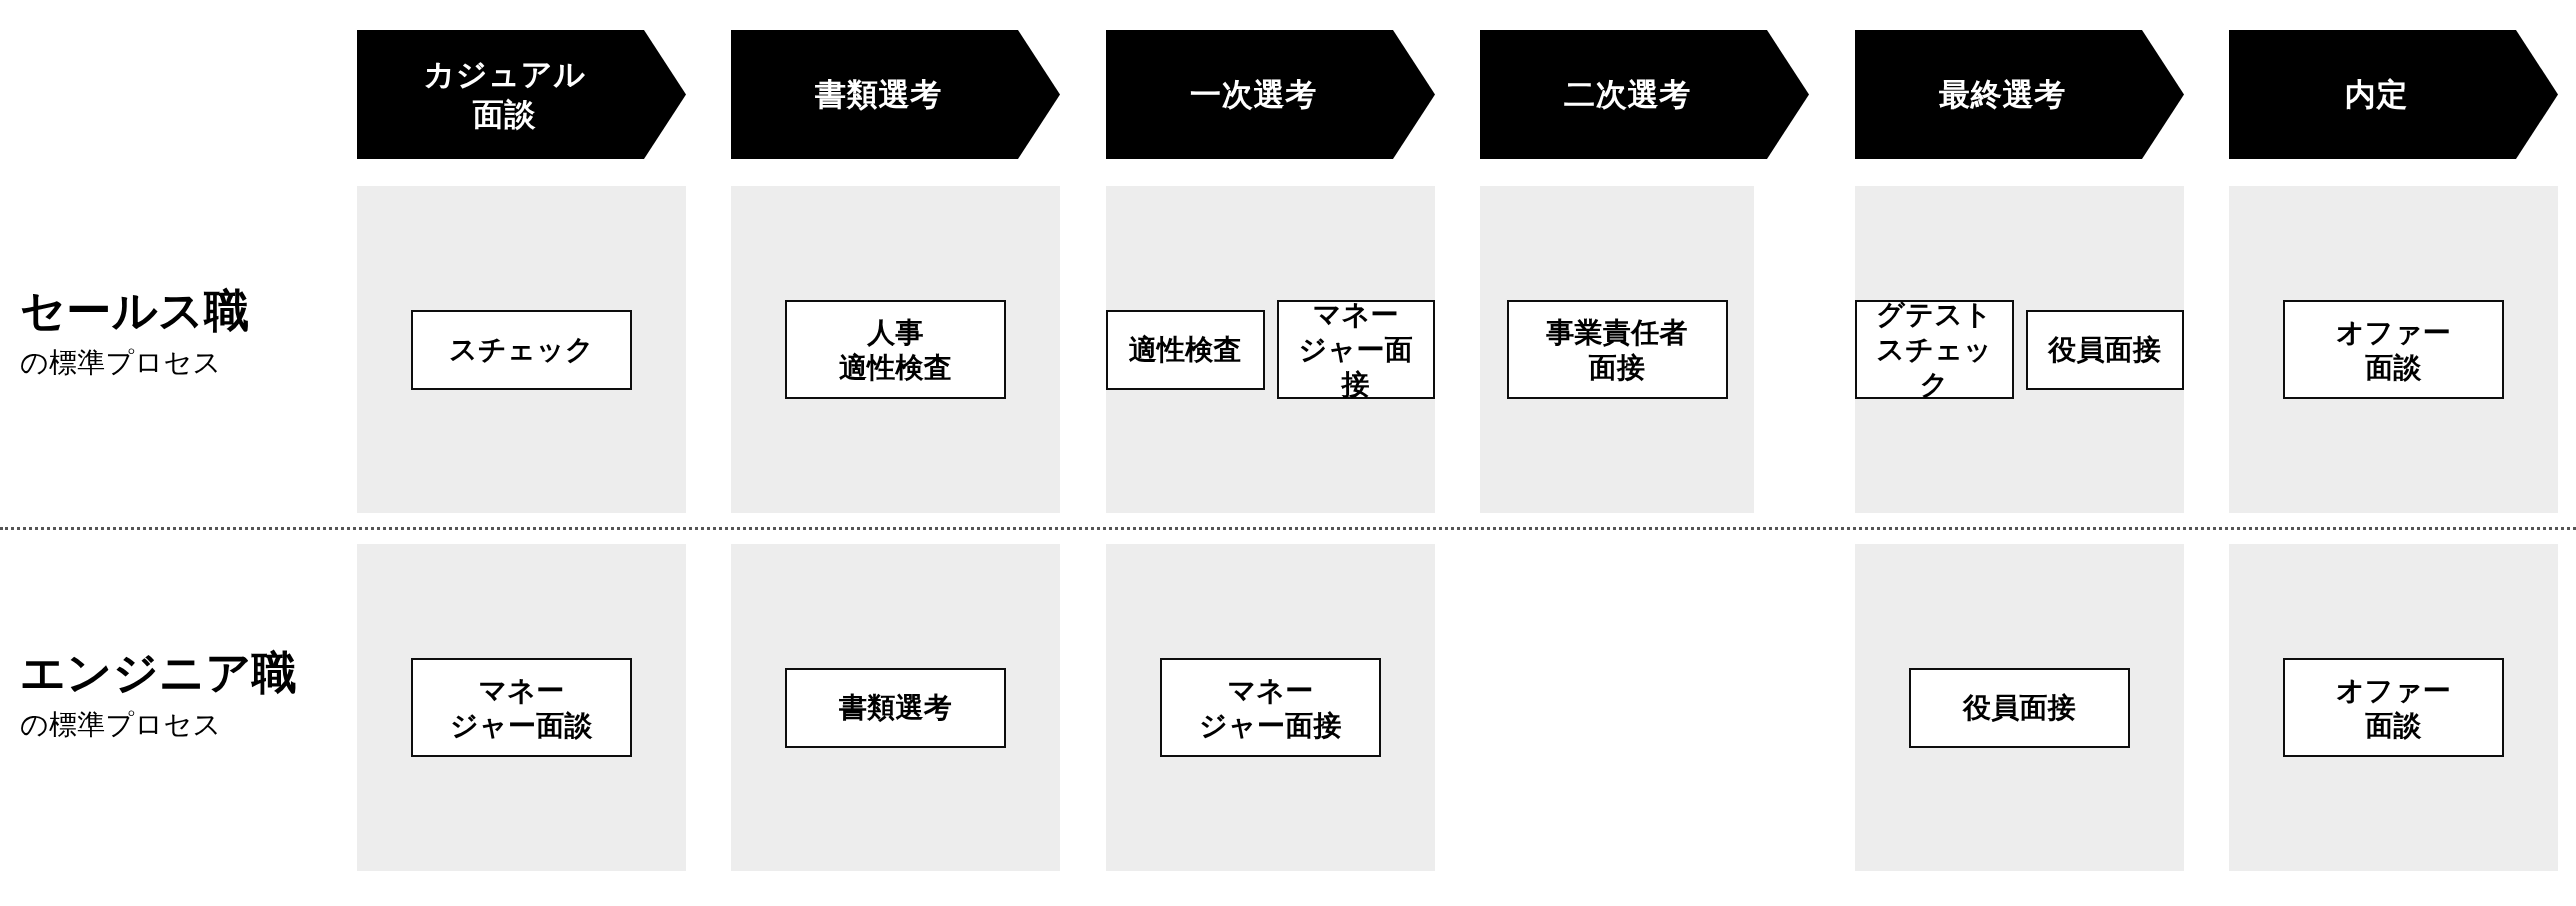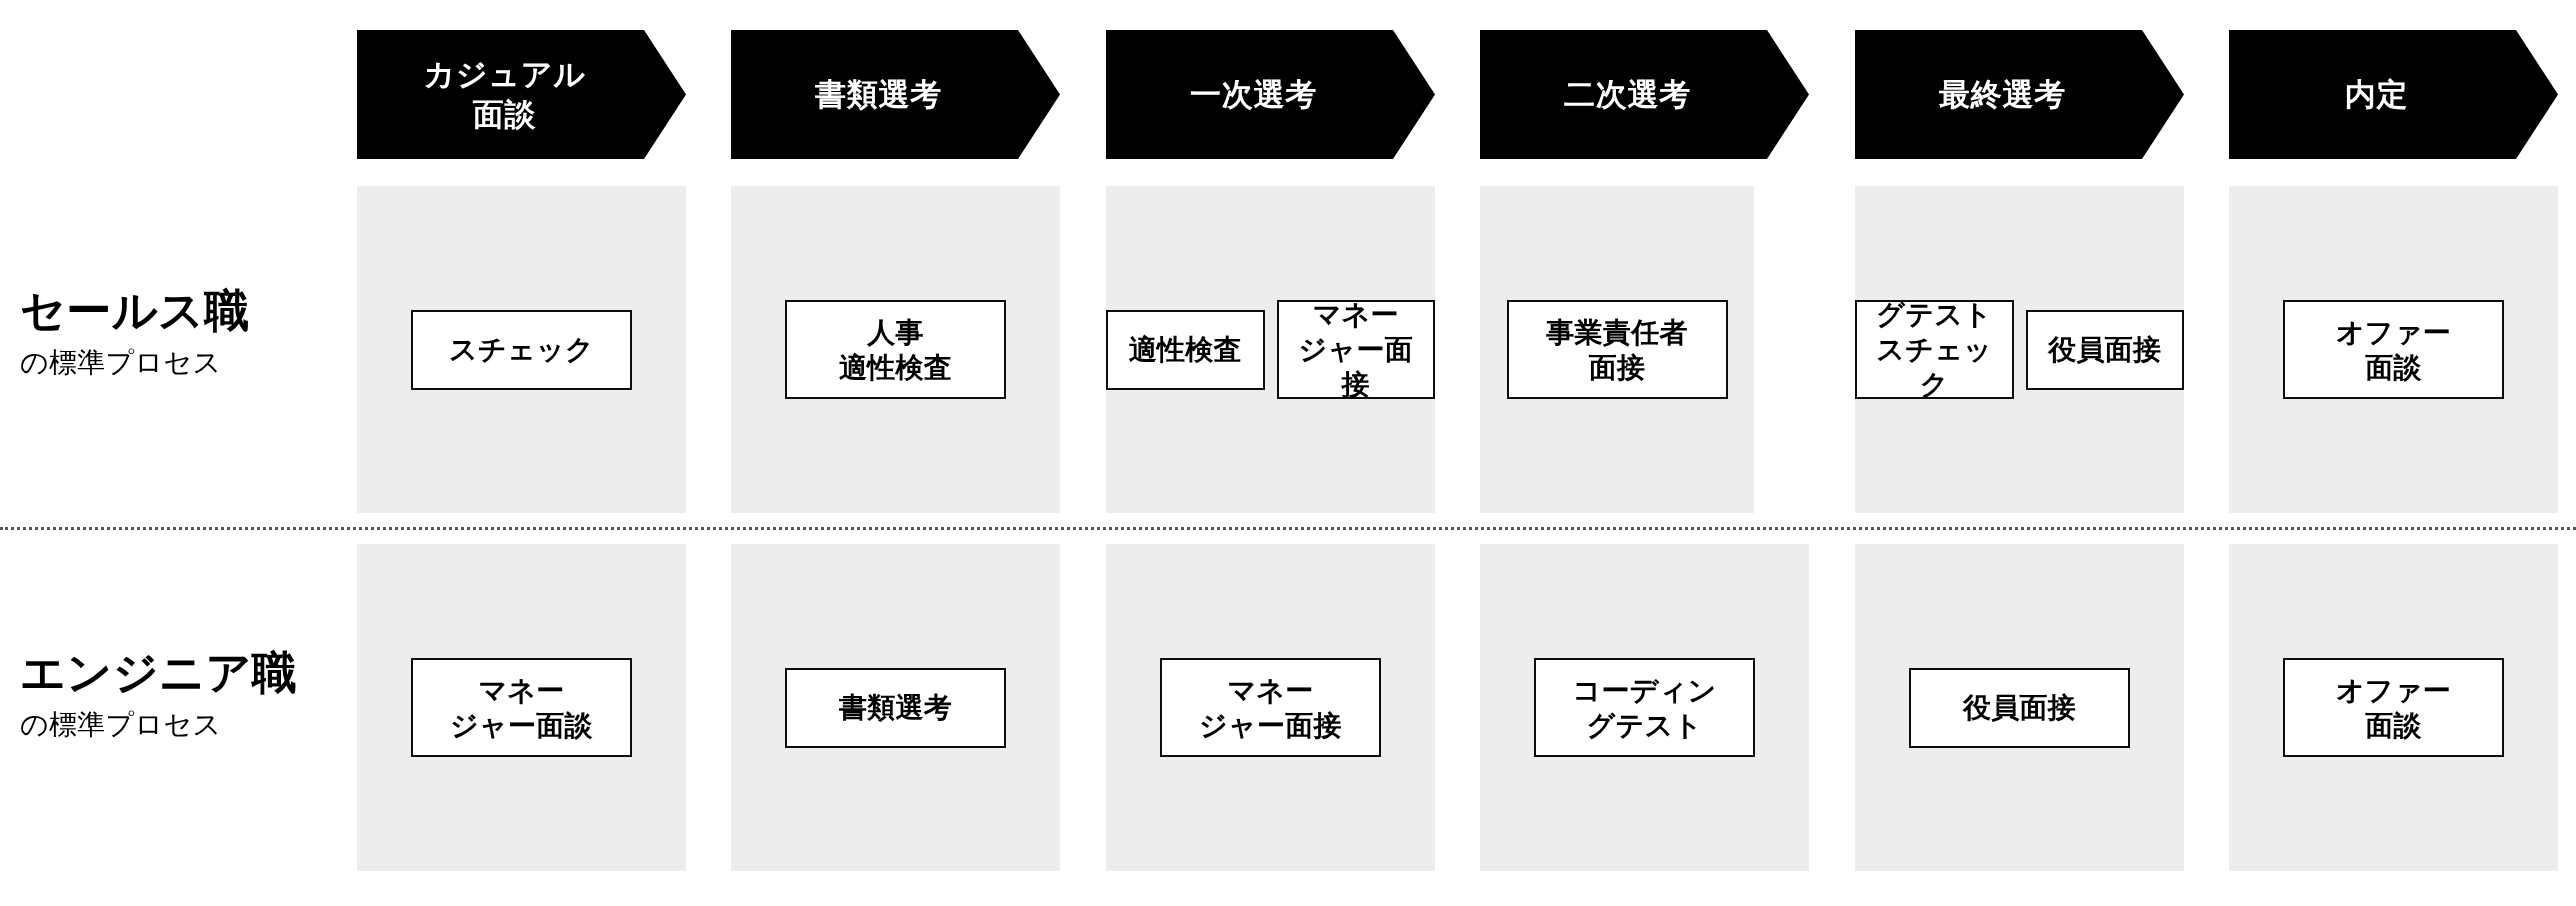--- a/index.html
+++ b/index.html
@@ -175,24 +175,20 @@
       <div class="step-box h2" style="width: 221px;">マネー
 ジャー面談</div>
     </div>
     <div class="stage-cell row1" style="left: 731px; width: 329px;">
       <div class="step-box h1" style="width: 221px;">書類選考</div>
     </div>
     <div class="stage-cell row1" style="left: 1106px; width: 329px;">
       <div class="step-box h2" style="width: 221px;">マネー
 ジャー面接</div>
     </div>
-    <div class="stage-cell row1" style="left: 1480px; width: 329px;">
-      <div class="step-box h2" style="width: 221px;">コーディン
-グテスト</div>
-    </div>
     <div class="stage-cell row1" style="left: 1855px; width: 329px;">
       <div class="step-box h1" style="width: 221px;">役員面接</div>
     </div>
     <div class="stage-cell row1" style="left: 2229px; width: 329px;">
       <div class="step-box h2" style="width: 221px;">オファー
 面談</div>
     </div>
   </div>
 
 

